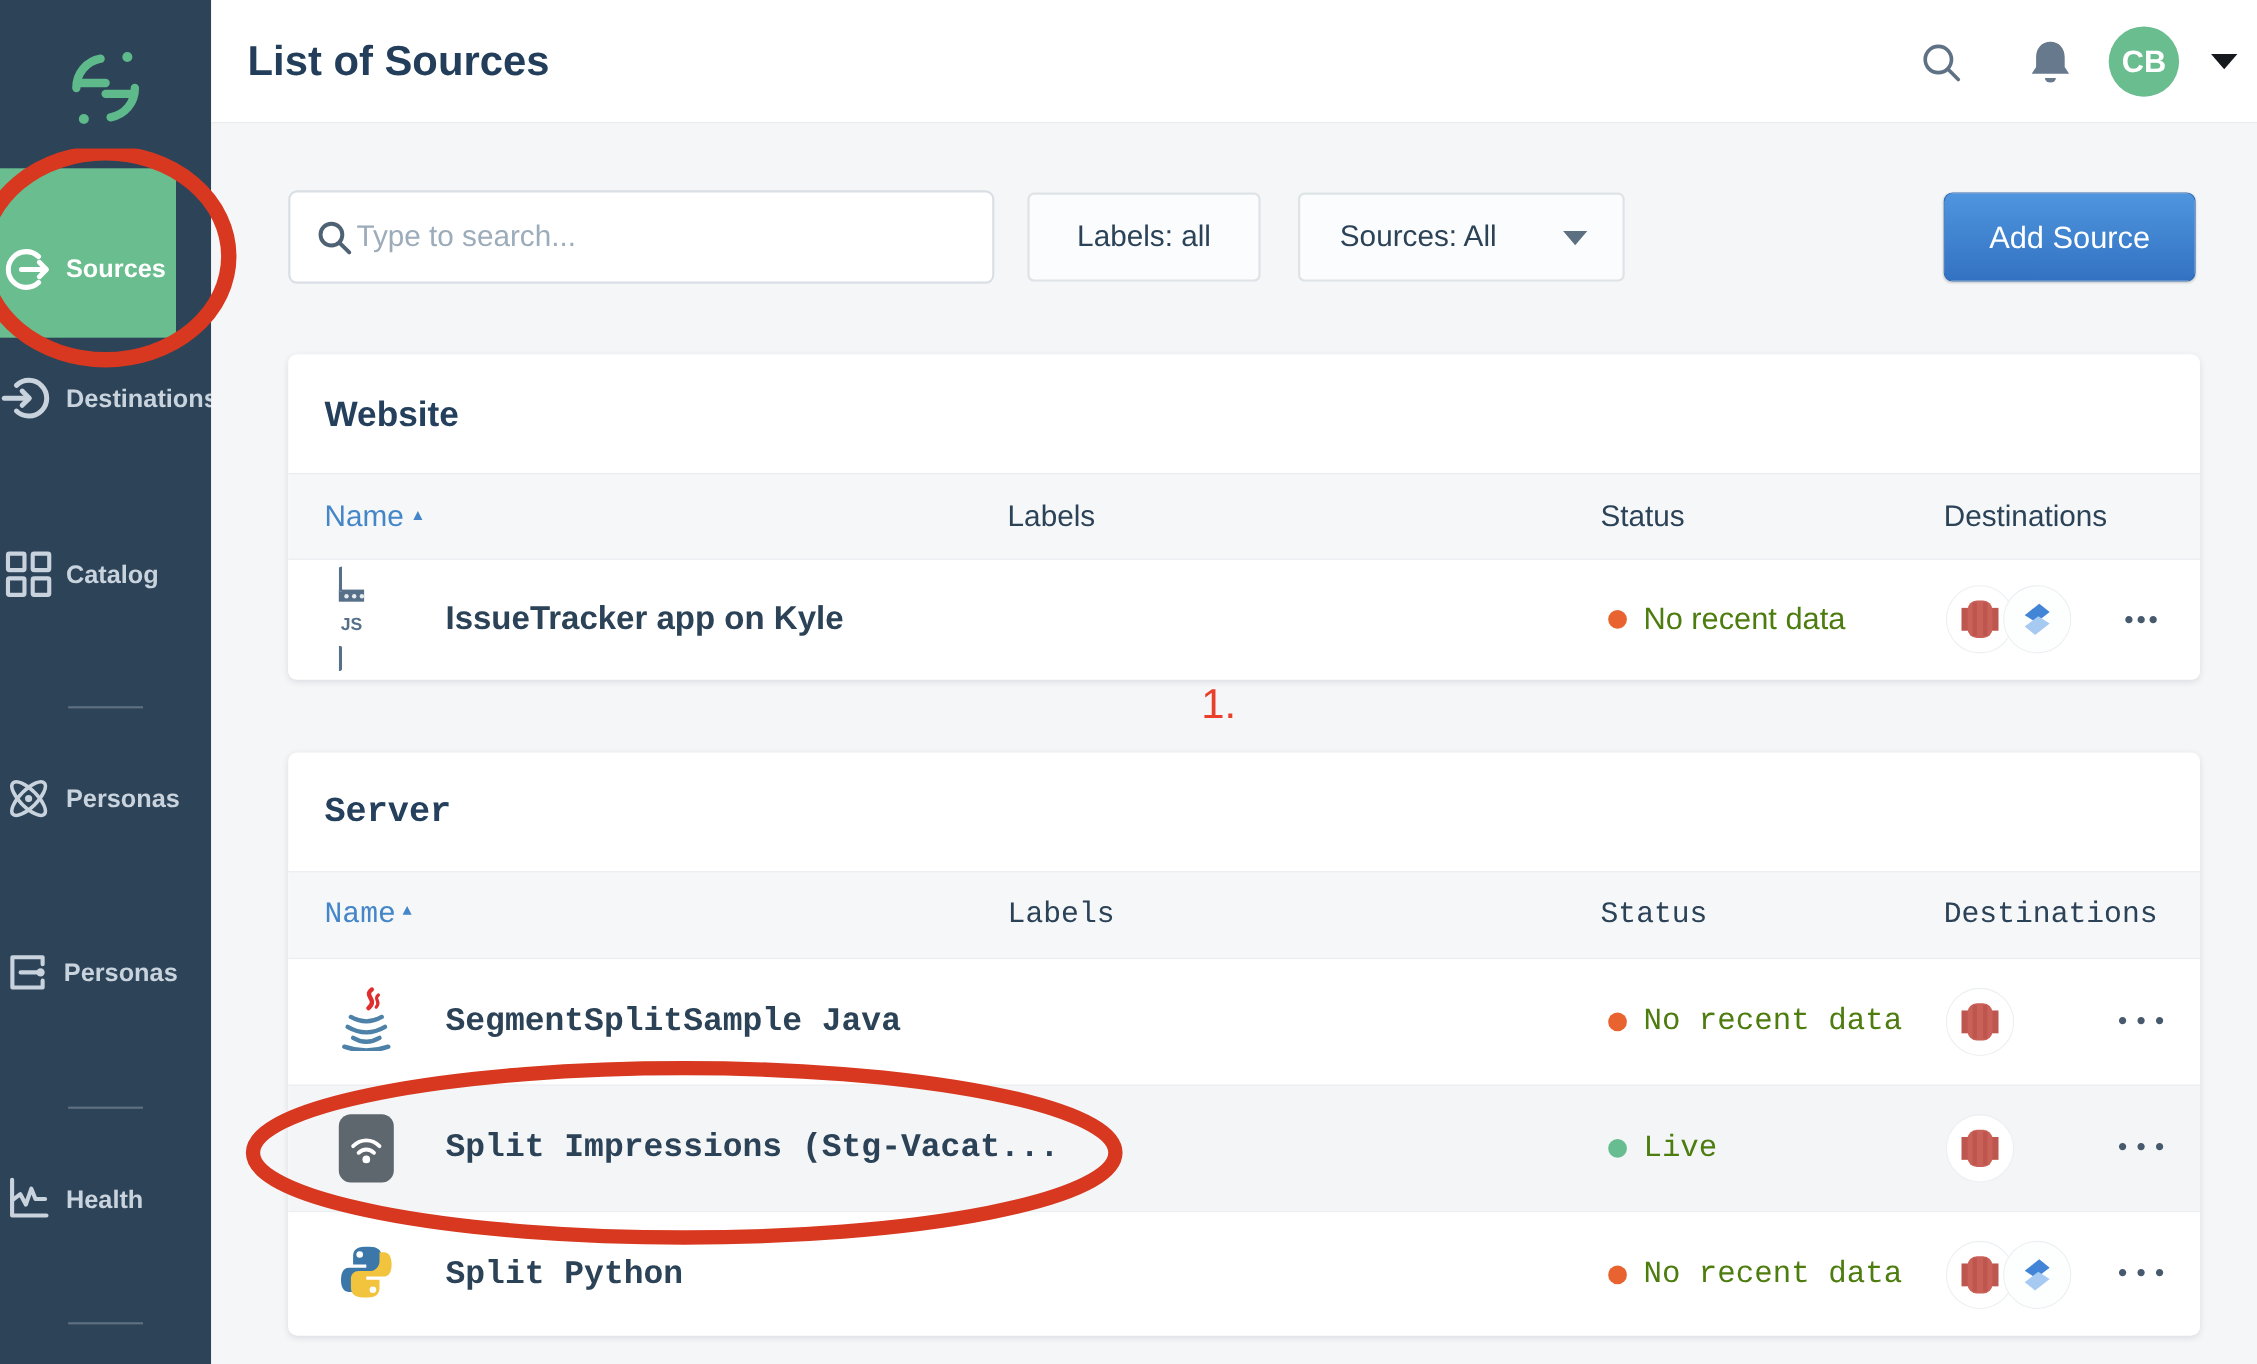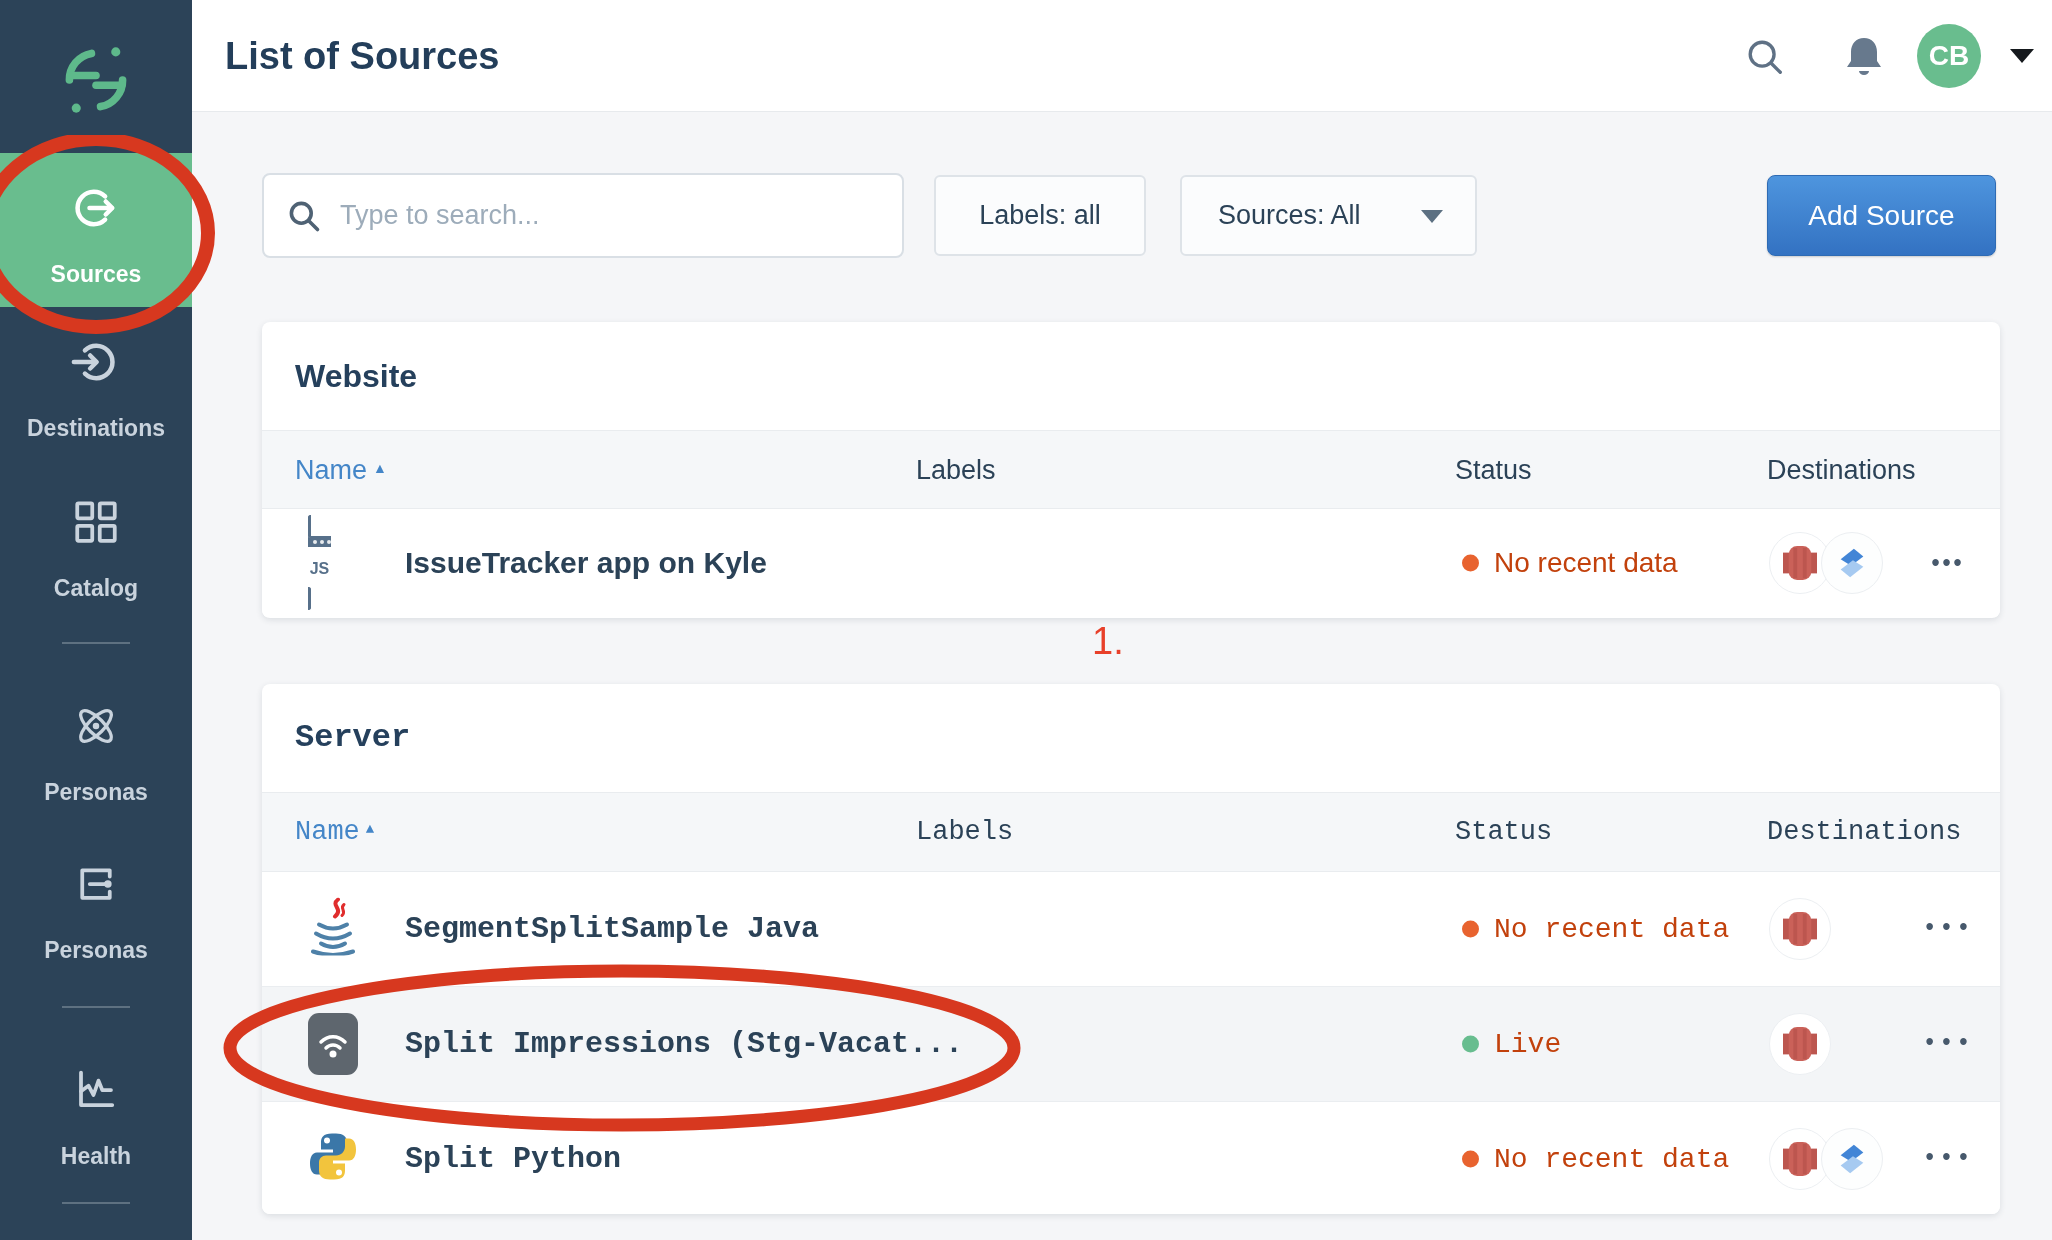--- a/index.html
+++ b/index.html
@@ -2,37 +2,37 @@
 <html><head>
 <meta charset="utf-8">
 <style>
   html,body{margin:0;padding:0;}
   body{width:2052px;height:1240px;font-family:"Liberation Sans",sans-serif;}
   .app{position:relative;width:2052px;height:1240px;overflow:hidden;background:#F5F6F8;}
 
   
   .sidebar{position:absolute;left:0;top:0;width:192px;height:1240px;background:#2C4358;}
   .logo{position:absolute;left:58px;top:42px;width:76px;height:76px;}
-  .nav-item{position:absolute;left:0;width:192px;display:flex;flex-direction:column;align-items:center;gap:27px;color:#C9D3DD;font-size:23px;font-weight:600;cursor:pointer;}
+  .nav-item{position:absolute;left:0;width:160px;display:flex;flex-direction:row;align-items:center;gap:8px;color:#C9D3DD;font-size:23px;font-weight:600;cursor:pointer;}
   .nav-item.active{background:#69BD8E;height:154px;padding-top:29px;box-sizing:border-box;color:#FFFFFF;}
   .nav-icon{width:52px;height:52px;display:flex;align-items:center;justify-content:center;}
   .side-divider{position:absolute;left:62px;width:68px;height:2px;background:#5E7181;}
 
   
   .topbar{position:absolute;left:192px;top:0;width:1860px;height:112px;background:#FFFFFF;border-bottom:1px solid #E7EAED;box-sizing:border-box;}
   .page-title{position:absolute;left:33px;top:0;line-height:112px;font-size:38px;font-weight:700;color:#233E5A;}
   .tb-search{position:absolute;left:1552px;top:36px;width:42px;height:42px;cursor:pointer;}
   .tb-bell{position:absolute;left:1650px;top:33px;width:44px;height:48px;cursor:pointer;}
   .avatar{position:absolute;left:1725px;top:24px;width:64px;height:64px;border-radius:50%;background:#69BD8E;color:#fff;font-size:28px;font-weight:700;display:flex;align-items:center;justify-content:center;cursor:pointer;}
   .tb-caret{position:absolute;left:1818px;top:49px;width:0;height:0;border-left:12px solid transparent;border-right:12px solid transparent;border-top:14px solid #15191D;cursor:pointer;}
 
   
   .content{position:absolute;left:192px;top:112px;width:1860px;height:1128px;background:#F5F6F8;}
 
-  .search-box{position:absolute;left:70px;top:61px;width:642px;height:85px;background:#fff;border:2px solid #D9DFE5;border-radius:8px;box-sizing:border-box;display:flex;align-items:center;padding-left:22px;gap:16px;}
+  .search-box{position:absolute;left:70px;top:61px;width:642px;height:85px;background:#fff;border:2px solid #D9DFE5;border-radius:8px;box-sizing:border-box;display:flex;align-items:center;padding-left:22px;gap:0;}
   .search-box svg{flex:0 0 auto;}
   .search-input{border:none;outline:none;flex:1;font-size:27px;color:#2B4257;font-family:"Liberation Sans",sans-serif;background:transparent;}
   .search-input::placeholder{color:#9DACBA;}
   .btn-labels{position:absolute;left:742px;top:63px;width:212px;height:81px;background:#FBFCFD;border:2px solid #DEE3E8;border-radius:6px;box-sizing:border-box;font-size:27px;color:#2B4257;display:flex;align-items:center;justify-content:center;cursor:pointer;}
   .dd-status{position:absolute;left:988px;top:63px;width:297px;height:81px;background:#FBFCFD;border:2px solid #DEE3E8;border-radius:6px;box-sizing:border-box;font-size:27px;color:#2B4257;display:flex;align-items:center;padding-left:36px;cursor:pointer;}
   .dd-caret{position:absolute;right:32px;top:33px;width:0;height:0;border-left:11px solid transparent;border-right:11px solid transparent;border-top:13px solid #5C7082;}
   .btn-add{position:absolute;left:1575px;top:63px;width:229px;height:81px;border-radius:8px;background:linear-gradient(180deg,#4E95DE 0%,#3372C2 100%);border:1px solid #2E6BB4;box-sizing:border-box;color:#fff;font-size:28px;font-weight:500;display:flex;align-items:center;justify-content:center;cursor:pointer;box-shadow:0 1px 2px rgba(0,0,0,.18);}
 
   
   .card{position:absolute;left:70px;width:1738px;background:#fff;border-radius:8px;box-shadow:0 2px 6px rgba(32,48,64,.12);overflow:hidden;}
@@ -53,21 +53,21 @@
   .card-server .tbody{top:188px;}
   .t-row{position:relative;height:114px;background:#fff;}
   .card-website .t-row{height:108px;}
   .card-server .t-row + .t-row{border-top:1px solid #EAEDF0;}
   .t-row.hl{background:#F3F5F7;}
   .src-icon{position:absolute;left:46px;top:50%;transform:translateY(-50%);}
   .row-name{position:absolute;left:143px;top:50%;transform:translateY(-50%);font-size:30px;font-weight:700;color:#2B4257;white-space:nowrap;cursor:pointer;}
   .status-dot{position:absolute;left:1200px;top:50%;transform:translateY(-50%);width:17px;height:17px;border-radius:50%;}
   .dot-warning{background:#E8632F;}
   .dot-live{background:#67BD8F;}
-  .status-text{position:absolute;left:1232px;top:50%;transform:translateY(-50%);font-size:28px;color:#c2410c;white-space:nowrap;}
+  .status-text{position:absolute;left:1232px;top:50%;transform:translateY(-50%);font-size:28px;color:#4d7c0f;white-space:nowrap;}
   .dest-circle{position:absolute;top:50%;transform:translateY(-50%);width:62px;height:62px;border-radius:50%;background:#fff;border:1px solid #ECEFF2;box-sizing:border-box;display:flex;align-items:center;justify-content:center;cursor:pointer;}
   .dest-1{left:1507px;}
   .dest-2{left:1559px;background:#FDFEFE;}
   .more{position:absolute;left:1650px;width:72px;text-align:center;top:50%;transform:translateY(-50%);font-size:23px;font-weight:700;letter-spacing:3px;color:#47596C;cursor:pointer;}
 
   
   .jsicon{width:50px;height:60px;border:3px solid #57708A;border-radius:5px;background:#fff;box-sizing:border-box;overflow:hidden;}
   .jsicon .bar{height:11px;background:#57708A;display:flex;align-items:center;gap:3px;padding-left:5px;}
   .jsicon .bar i{width:4px;height:4px;background:#E8EBEE;border-radius:50%;}
   .jsicon .body{height:43px;display:flex;align-items:center;justify-content:center;font-size:16px;font-weight:700;color:#57708A;}

